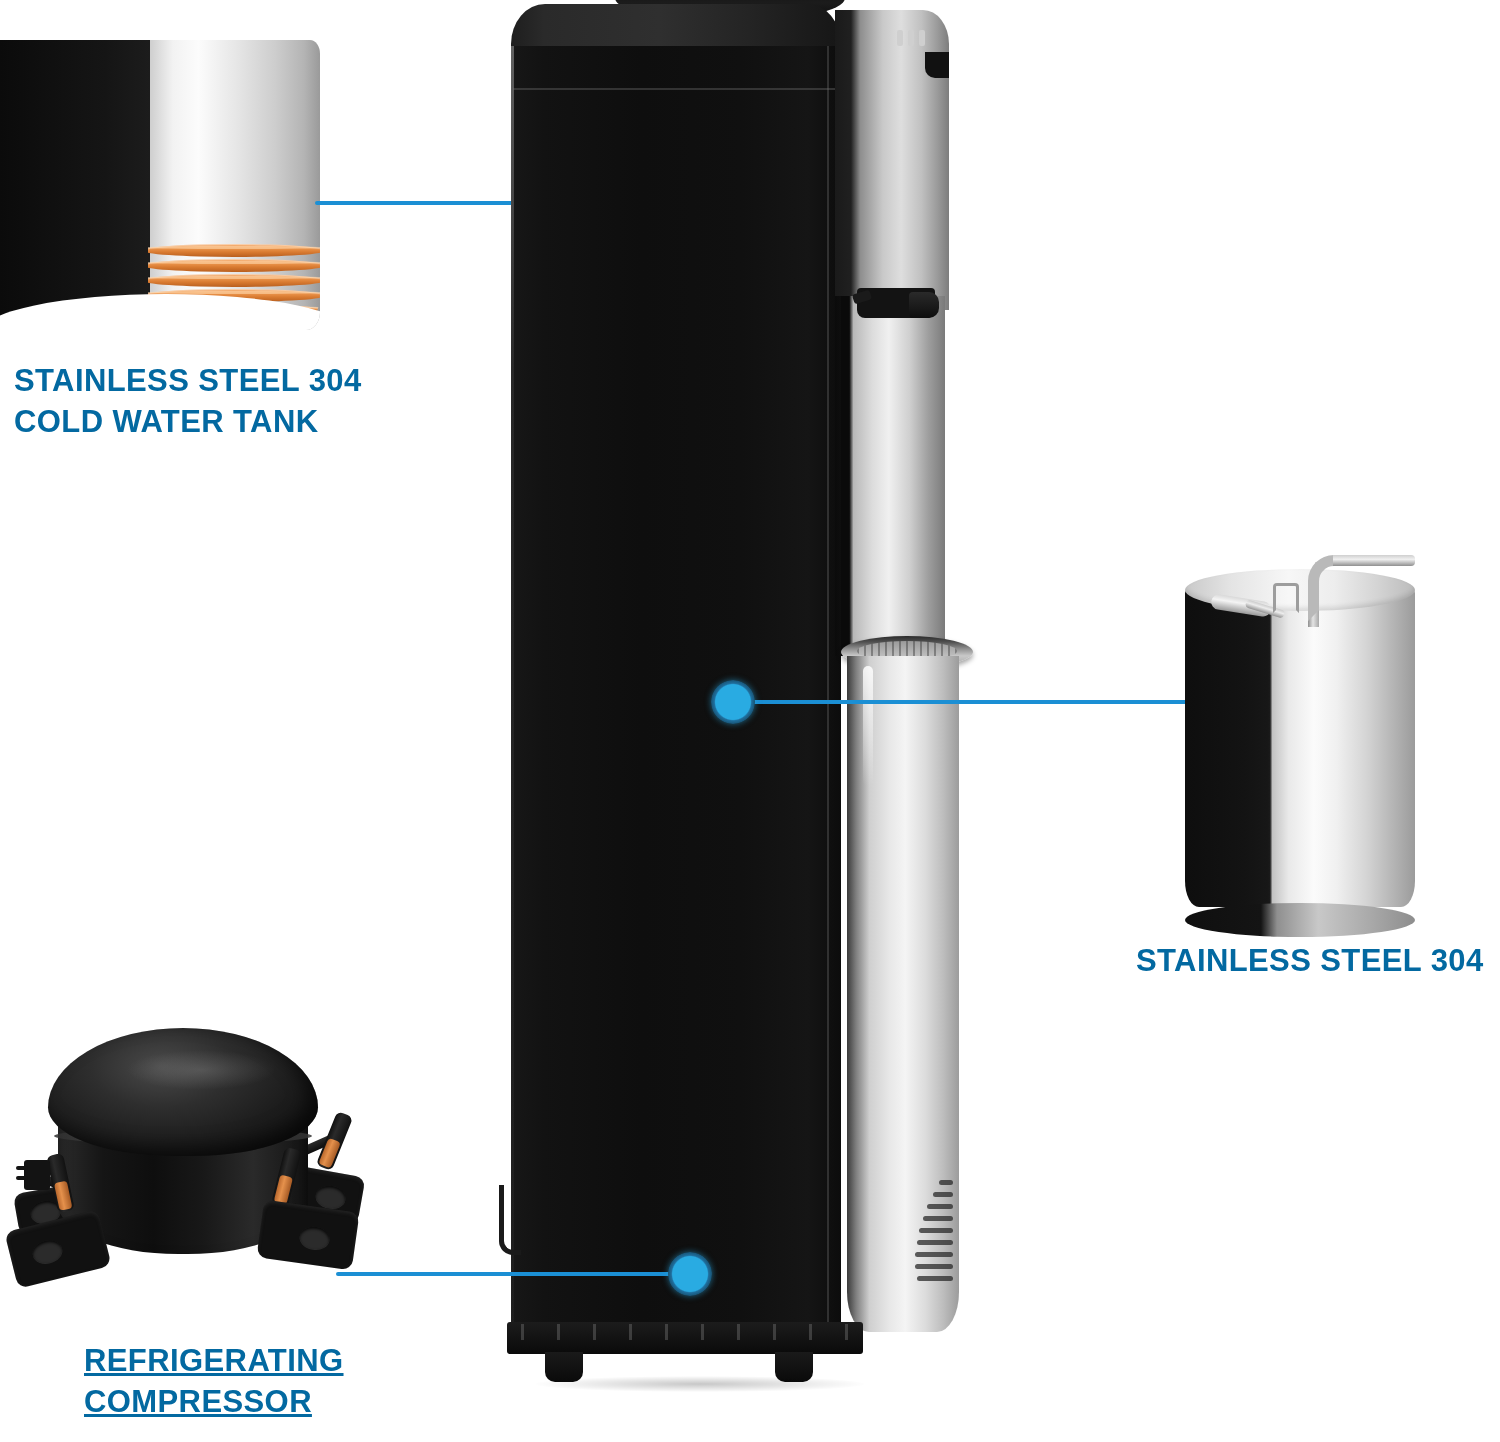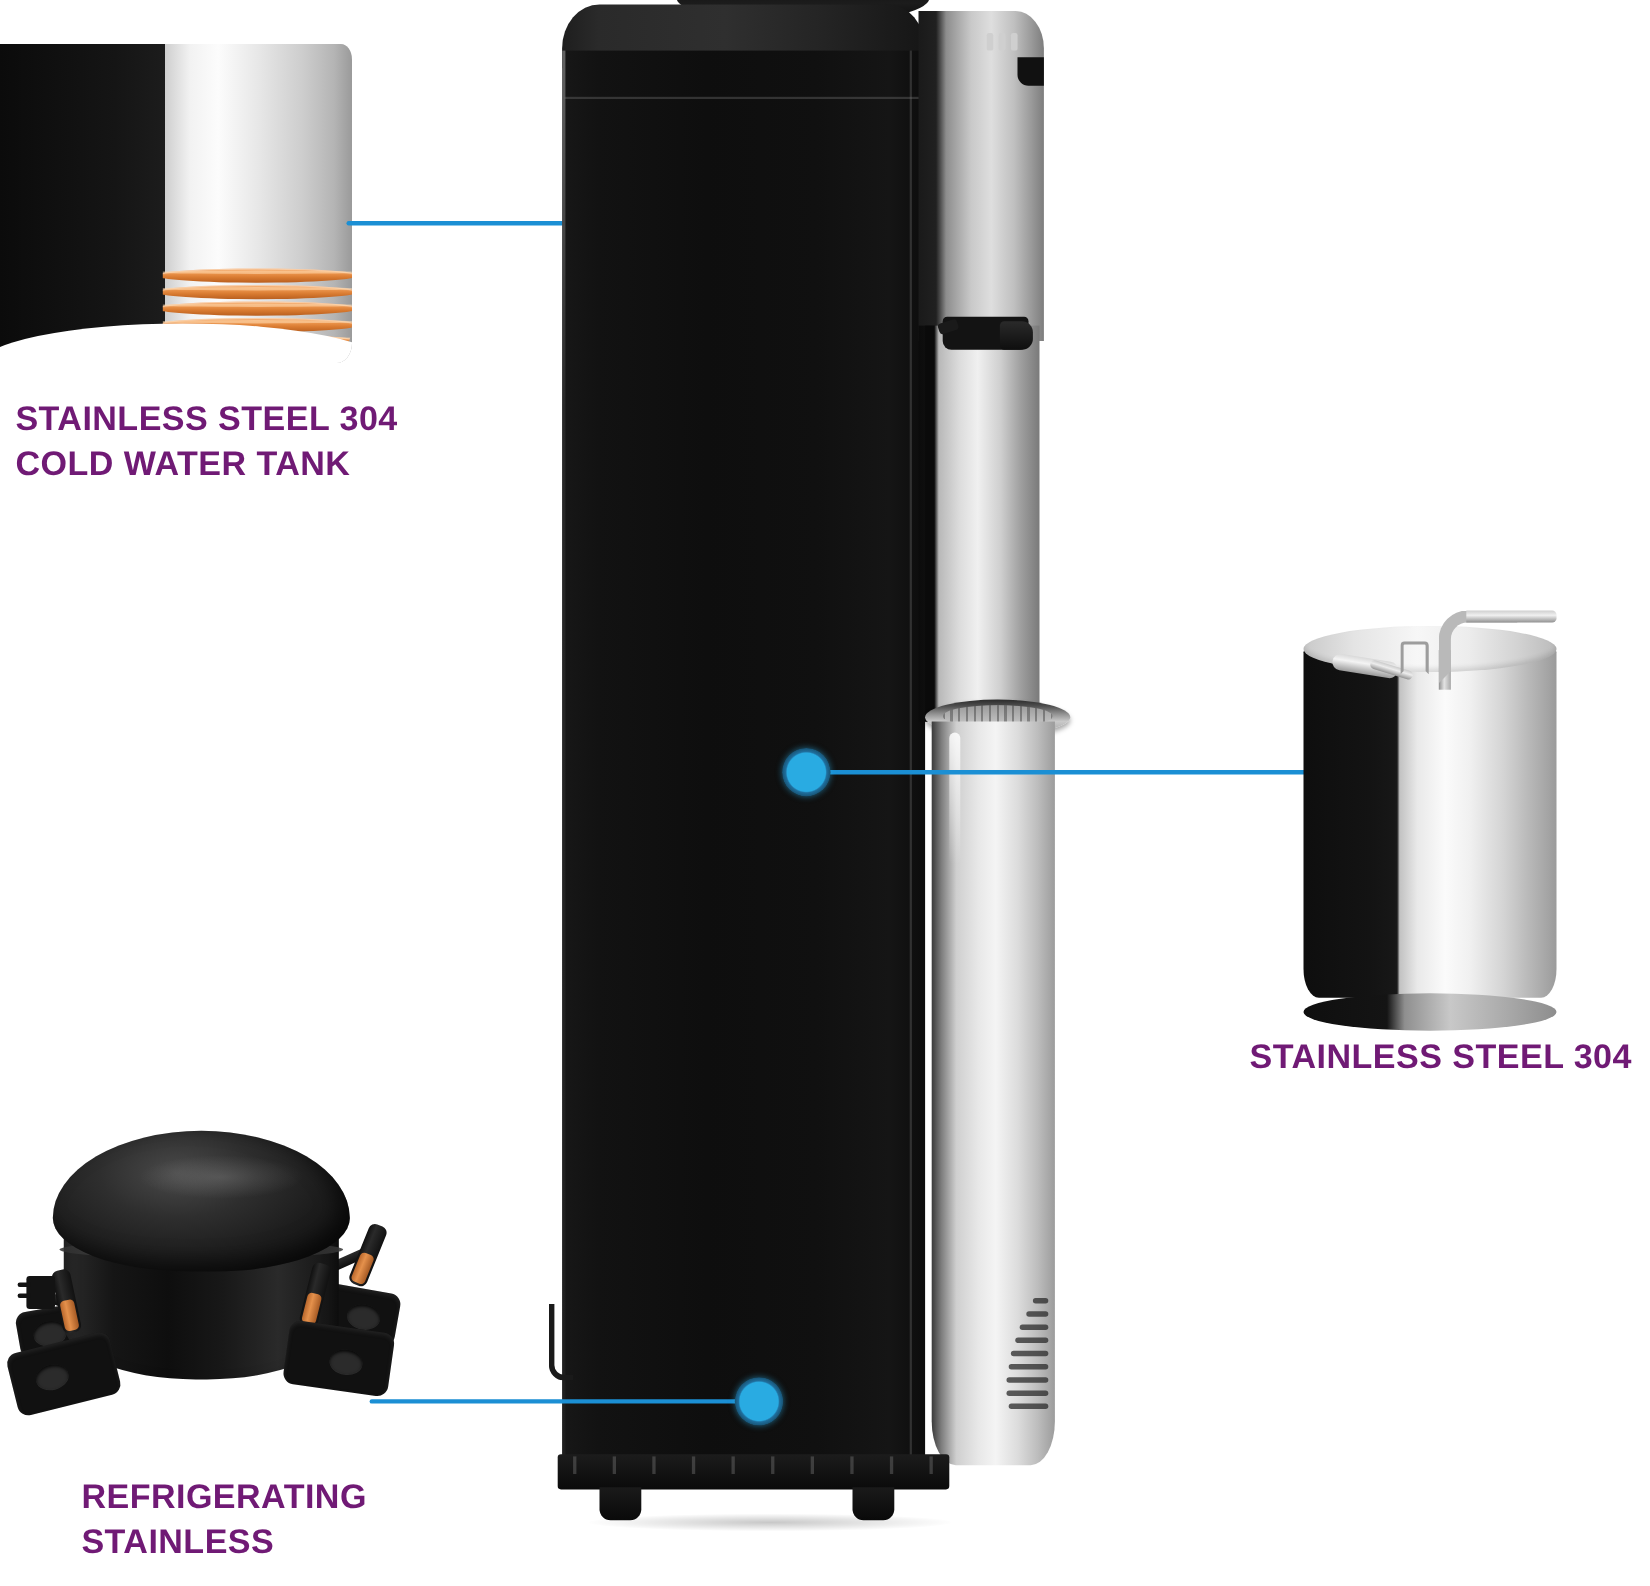--- a/index.html
+++ b/index.html
@@ -19,21 +19,21 @@
   }
 
   
   .callout-label {
     position: absolute;
     font-family: "Liberation Sans", sans-serif;
     font-weight: bold;
     font-size: 31px;
     line-height: 1.33;
     letter-spacing: 0.4px;
-    color: #701a75;
+    color: #0369a1;
     white-space: nowrap;
   }
   .callout-label .line2 { display: block; }
 
   
   .leader-line {
     position: absolute;
     height: 4px;
     background: #1b8fd4;
     border-radius: 2px;
@@ -668,18 +668,18 @@
       <div class="hole"></div>
     </div>
     <div class="comp-foot comp-foot-r">
       <div class="hole"></div>
     </div>
   </div>
 
   <div class="leader-line" style="left:336px; top:1272px; width:356px;"></div>
   <div class="leader-dot" style="left:668px; top:1252px;"></div>
 
-  <div class="callout-label" style="left:74px; top:1340px;">
+  <div class="callout-label" style="left:84px; top:1340px;text-decoration:underline;">
     <span>REFRIGERATING</span>
-    <span class="line2">STAINLESS</span>
+    <span class="line2">COMPRESSOR</span>
   </div>
 
 </div>
 
 </body></html>

